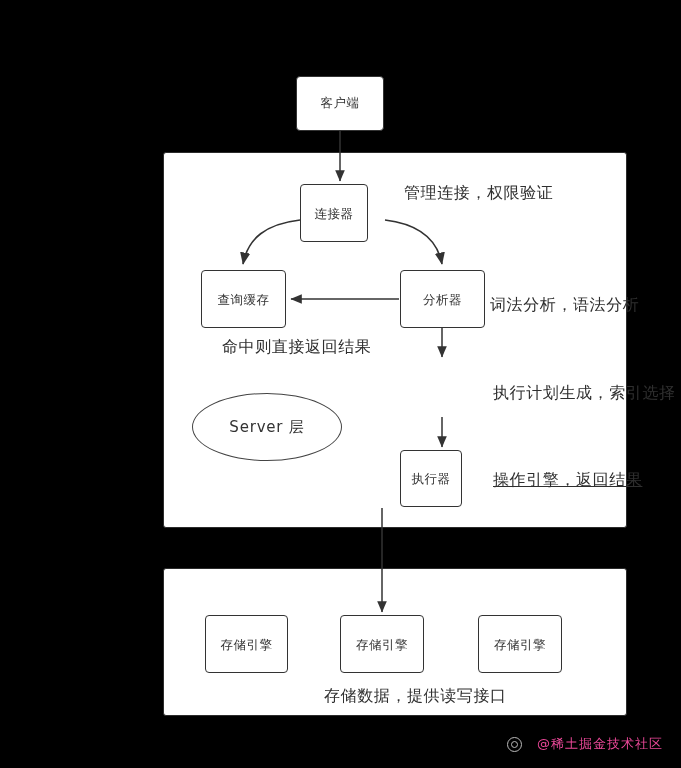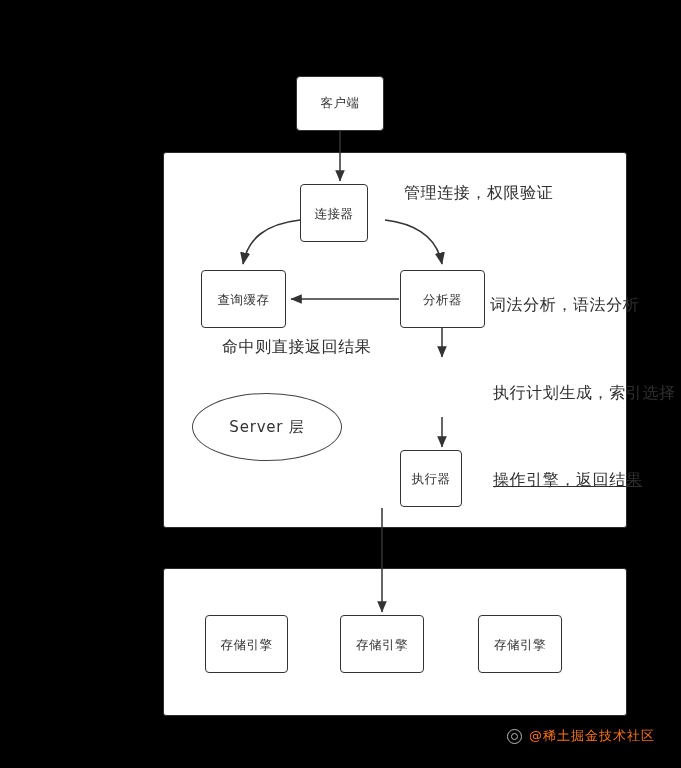--- a/index.html
+++ b/index.html
@@ -64,27 +64,28 @@
   svg.edges {
     position: absolute;
     left: 0; top: 0;
     width: 681px;
     height: 768px;
     overflow: visible;
     pointer-events: none;
   }
   .watermark {
     position: absolute;
-    color: #f97316;
+    color: #ec4899;
     font-size: 13px;
     letter-spacing: 1px;
     white-space: nowrap;
     display: flex;
     align-items: center;
-    gap: 7px;
+    gap: 15px;
+    margin-top: 8px;
   }
   .wm-mark {
     display: inline-block;
     width: 13px;
     height: 13px;
     border: 1.3px solid #b9b9b9;
     border-radius: 50%;
     position: relative;
   }
   .wm-mark::after {
@@ -134,19 +135,20 @@
   <div class="ellipse" id="n-server-layer" style="left: 192px; top: 393px; width: 150px; height: 68px;">Server 层</div>
   <div class="node" id="n-se1" style="left: 205px; top: 615px; width: 83px; height: 58px;">存储引擎</div>
   <div class="node" id="n-se2" style="left: 340px; top: 615px; width: 84px; height: 58px;">存储引擎</div>
   <div class="node" id="n-se3" style="left: 478px; top: 615px; width: 84px; height: 58px;">存储引擎</div>
 
   <div class="caption" id="c-connector" style="left: 404px; top: 183px;">管理连接，权限验证</div>
   <div class="caption" id="c-analyzer" style="left: 490px; top: 295px;">词法分析，语法分析</div>
   <div class="caption" id="c-cache" style="left: 192px; top: 337px; margin-left: 30px;">命中则直接返回结果</div>
   <div class="caption" id="c-optimizer" style="left: 493px; top: 383px;">执行计划生成，索引选择</div>
   <div class="caption" id="c-executor" style="left: 493px; top: 470px; text-decoration: underline;">操作引擎，返回结果</div>
+  <div class="caption" id="c-storage" style="left: 324px; top: 686px;">存储数据，提供读写接口</div>
 
   <div class="watermark" id="wm" style="left: 507px; top: 727px;">
     <span class="wm-mark"></span>
     <span>@稀土掘金技术社区</span>
   </div>
 
 </div>
 
 </body></html>

